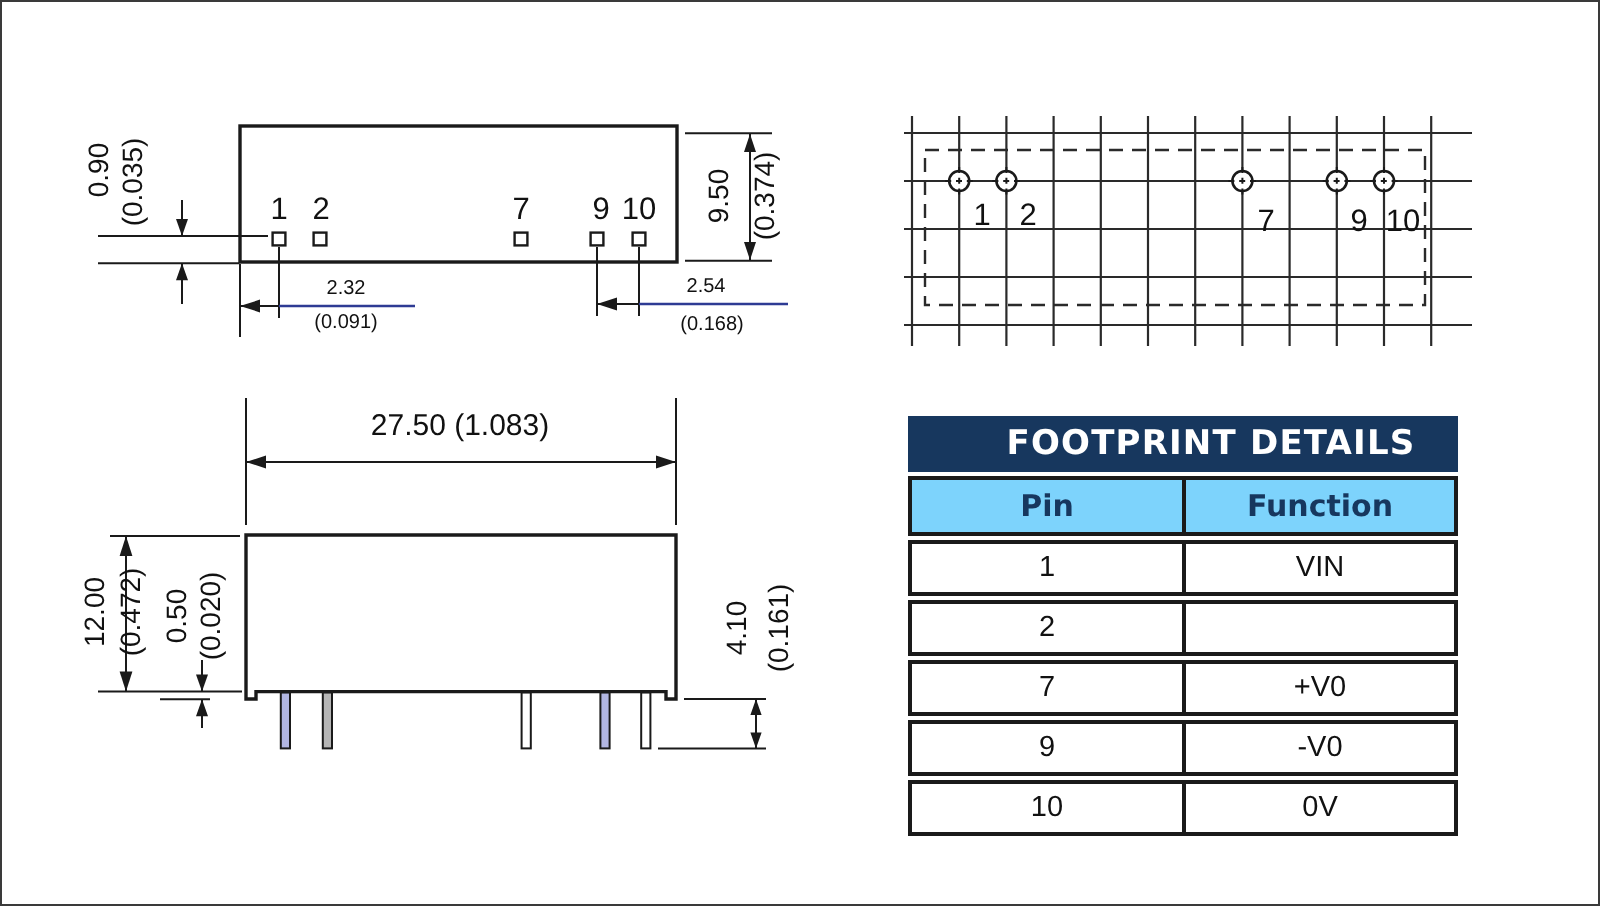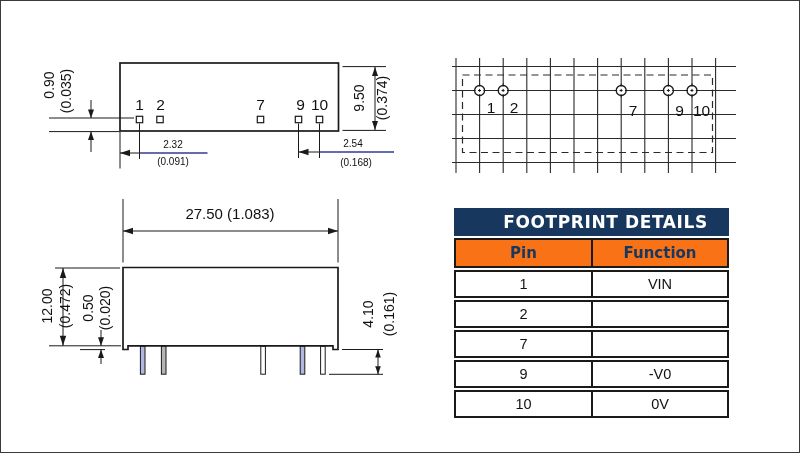--- a/index.html
+++ b/index.html
@@ -17,21 +17,21 @@
   .dimwide{font-size:15px;}
   
   .ft{position:absolute;left:453px;top:207px;width:275px;}
   .ft-title{height:26px;background:#17375e;border:1px solid #17375e;color:#fff;
     display:flex;align-items:center;justify-content:center;
     font-family:"DejaVu Sans",sans-serif;font-weight:bold;font-size:17px;letter-spacing:.6px;padding-left:28px;}
   .ft-row{display:flex;border:2px solid #1a1a1a;margin-top:2px;background:#fff;}
   .ft-cell{height:24px;display:flex;align-items:center;justify-content:center;
     flex:1 1 auto;font-size:14.5px;color:#111;}
   .ft-cell.c1{width:135px;flex:0 0 135px;border-right:2px solid #1a1a1a;}
-  .ft-head{background:#f97316;}
+  .ft-head{background:#7dd3fc;}
   .ft-head .ft-cell{height:26px;color:#17375e;font-weight:bold;font-size:15px;
     font-family:"DejaVu Sans",sans-serif;}
 </style>
 </head>
 <body>
 
 <div id="page">
 
   <svg width="800" height="453" viewBox="0 0 800 453">
 
@@ -185,20 +185,21 @@
     </div>
     <div class="ft-row">
       <div class="ft-cell c1">1</div>
       <div class="ft-cell">VIN</div>
     </div>
     <div class="ft-row">
       <div class="ft-cell c1">2</div>
     </div>
     <div class="ft-row">
       <div class="ft-cell c1">7</div>
+      <div class="ft-cell">+V0</div>
     </div>
     <div class="ft-row">
       <div class="ft-cell c1">9</div>
       <div class="ft-cell">-V0</div>
     </div>
     <div class="ft-row">
       <div class="ft-cell c1">10</div>
       <div class="ft-cell">0V</div>
     </div>
   </div>

